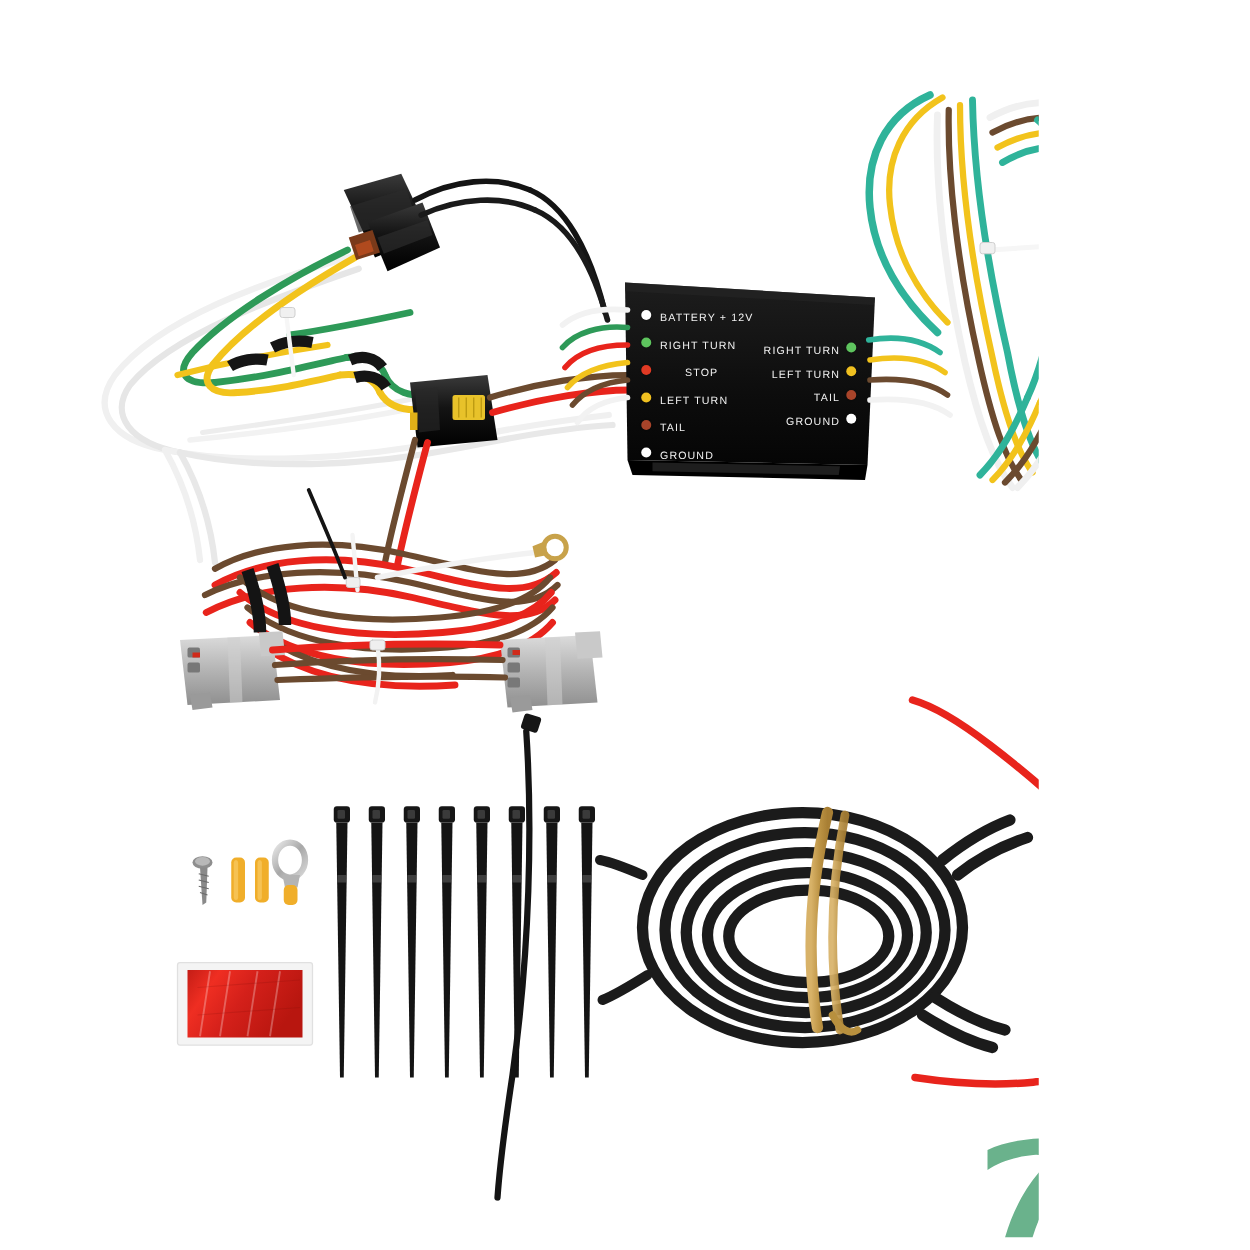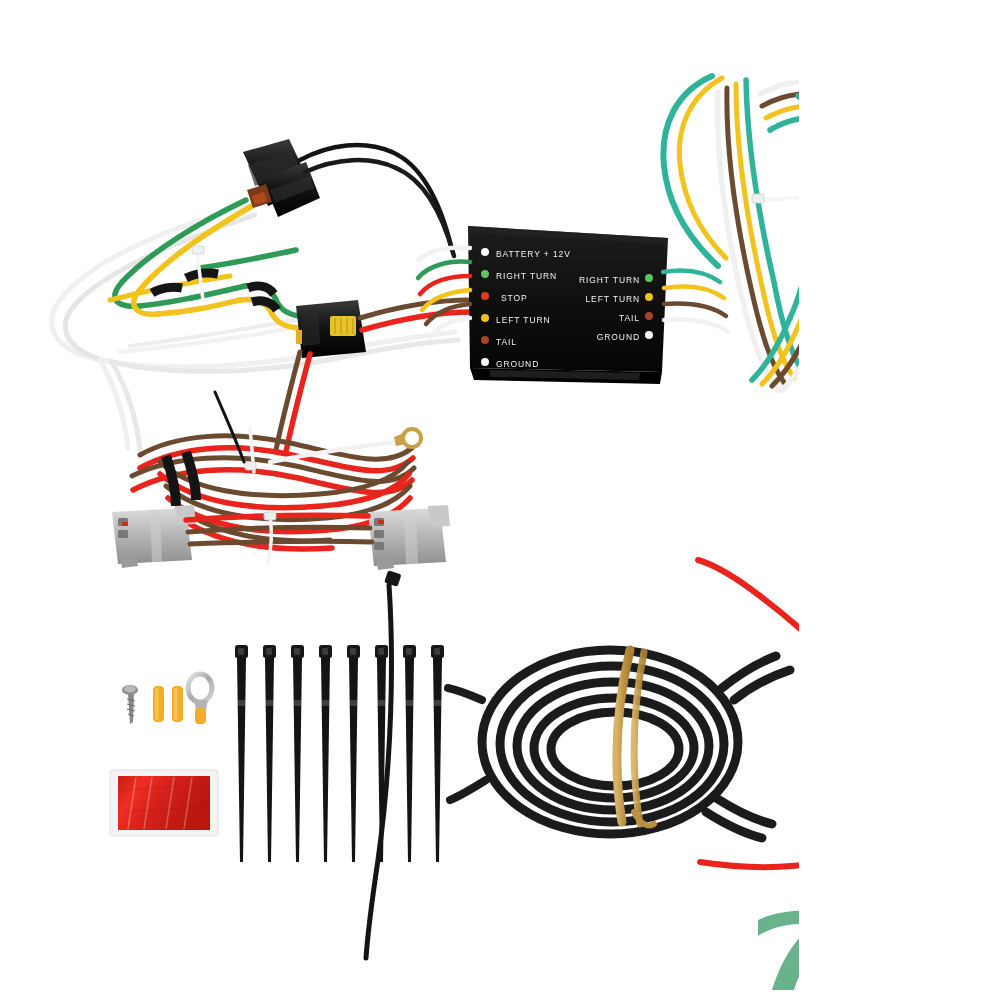--- a/index.html
+++ b/index.html
@@ -8,20 +8,21 @@
   }
   body {
     font-family: "Liberation Sans", sans-serif;
   }
   #stage {
     position: relative;
     width: 799px;
     height: 1000px;
     background: #ffffff;
     overflow: hidden;
+    margin-left: 32px;
   }
   #stage > svg {
     position: absolute;
     top: 0; left: 0;
     width: 1000px;
     height: 1000px;
   }
   .mod-label {
     position: absolute;
     font-family: "Liberation Sans", sans-serif;
@@ -424,21 +425,21 @@
     </g>
 
   </svg>
 
   <div class="mod-label" style="left:496px; top:250px;">BATTERY  + 12V</div>
   <div class="led" style="left:481px; top:248px; background:#ffffff;"></div>
 
   <div class="mod-label" style="left:496px; top:272px;">RIGHT  TURN</div>
   <div class="led" style="left:481px; top:270px; background:#5ec45e;"></div>
 
-  <div class="mod-label" style="left:501px; top:294px;">STOP</div>
+  <div class="mod-label" style="left:516px; top:294px;">STOP</div>
   <div class="led" style="left:481px; top:292px; background:#e03a24;"></div>
 
   <div class="mod-label" style="left:496px; top:316px;">LEFT  TURN</div>
   <div class="led" style="left:481px; top:314px; background:#f0c020;"></div>
 
   <div class="mod-label" style="left:496px; top:338px;">TAIL</div>
   <div class="led" style="left:481px; top:336px; background:#a8442a;"></div>
 
   <div class="mod-label" style="left:496px; top:360px;">GROUND</div>
   <div class="led" style="left:481px; top:358px; background:#ffffff;"></div>

